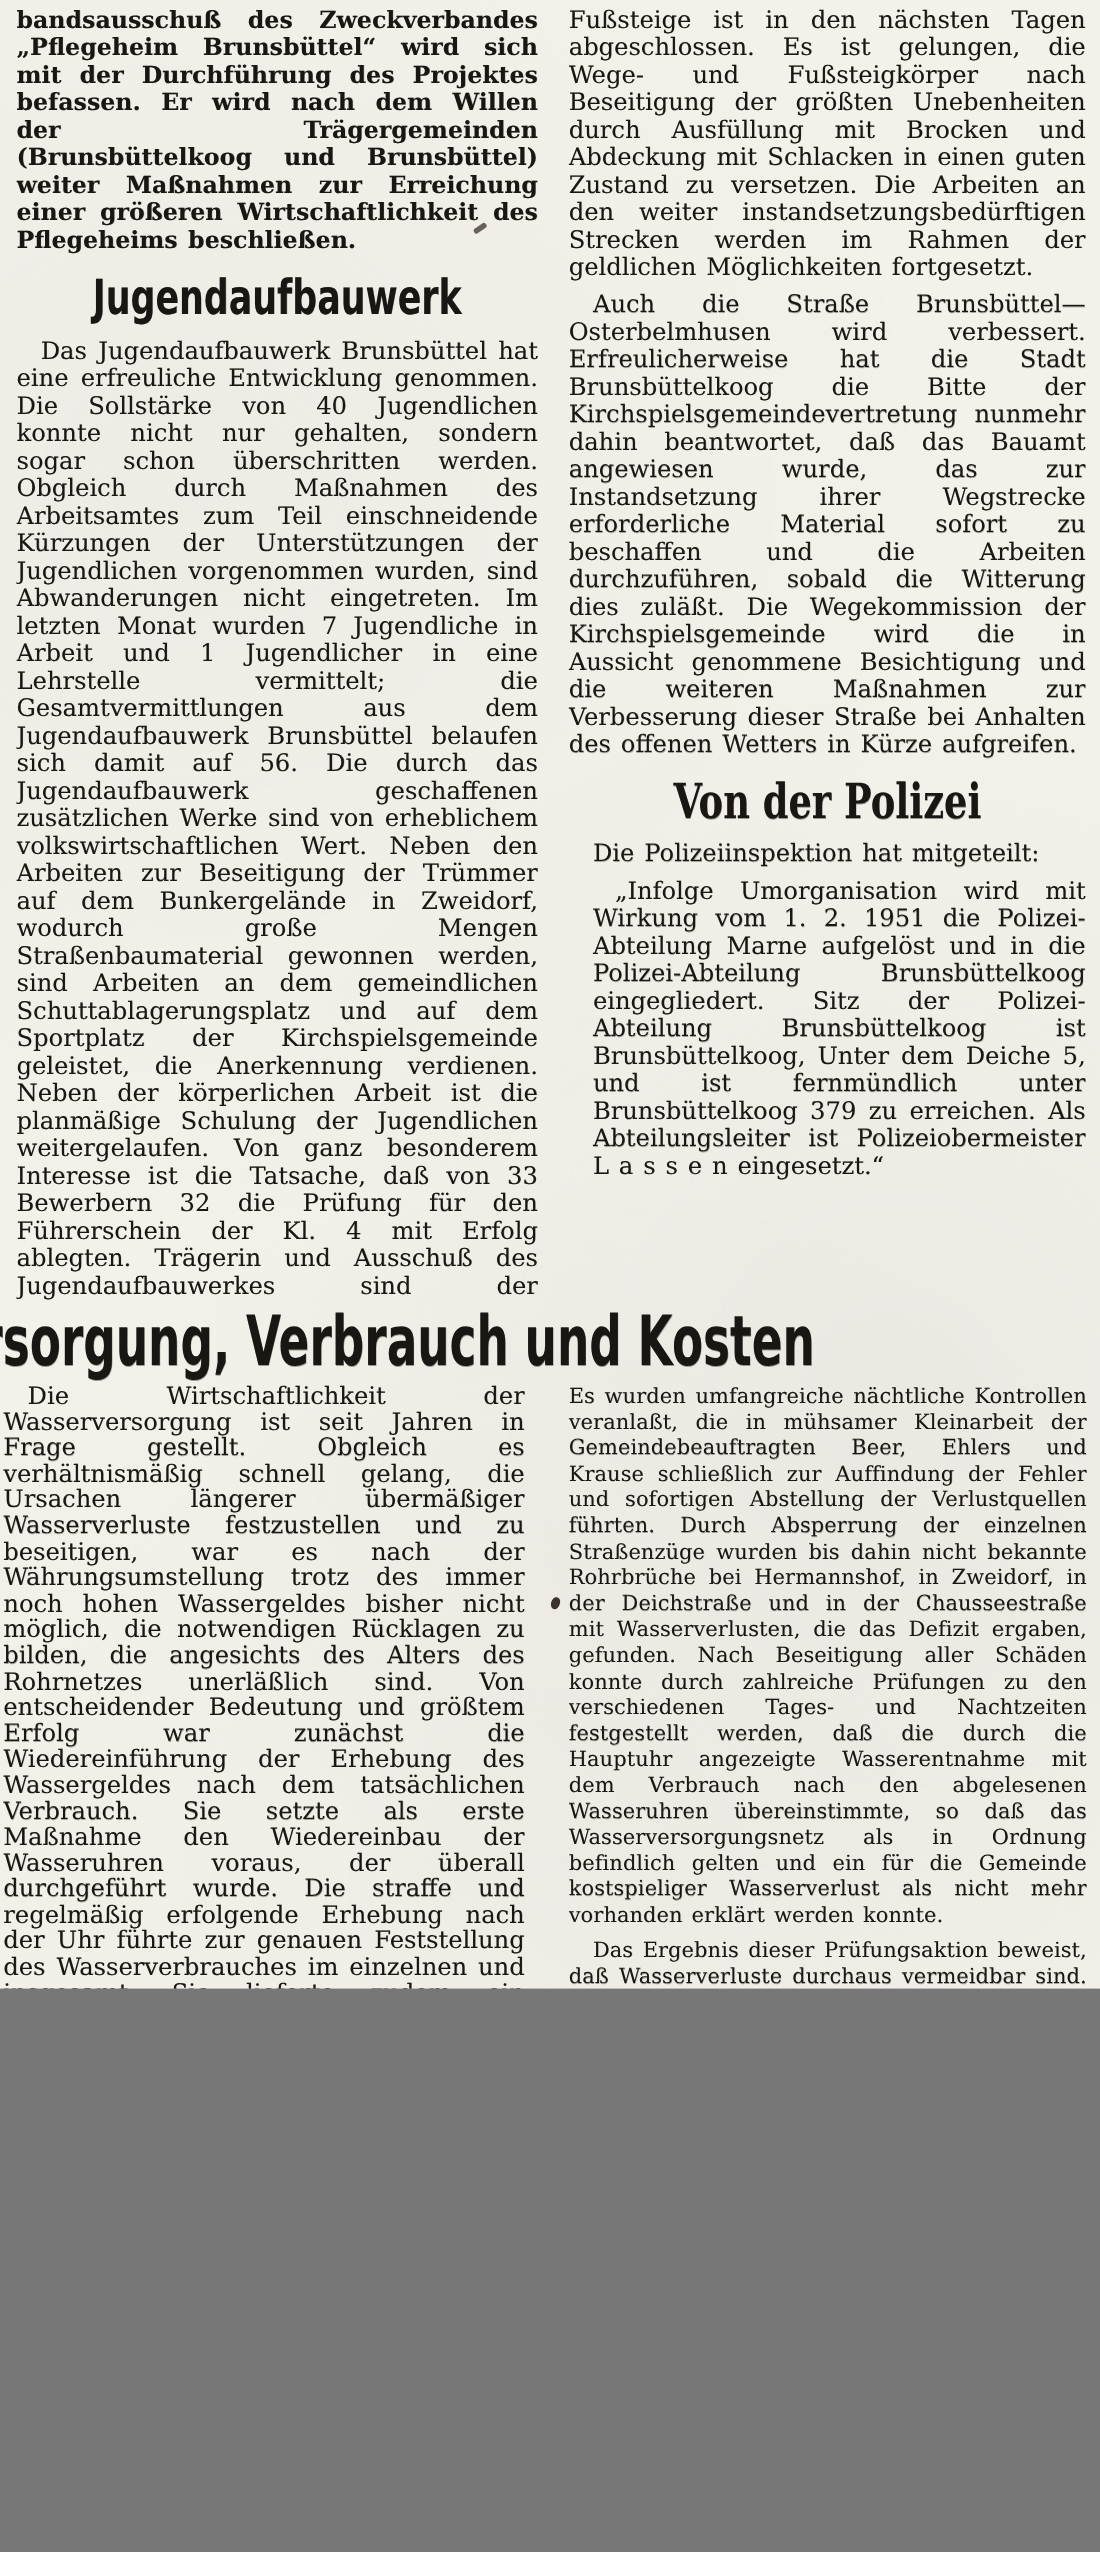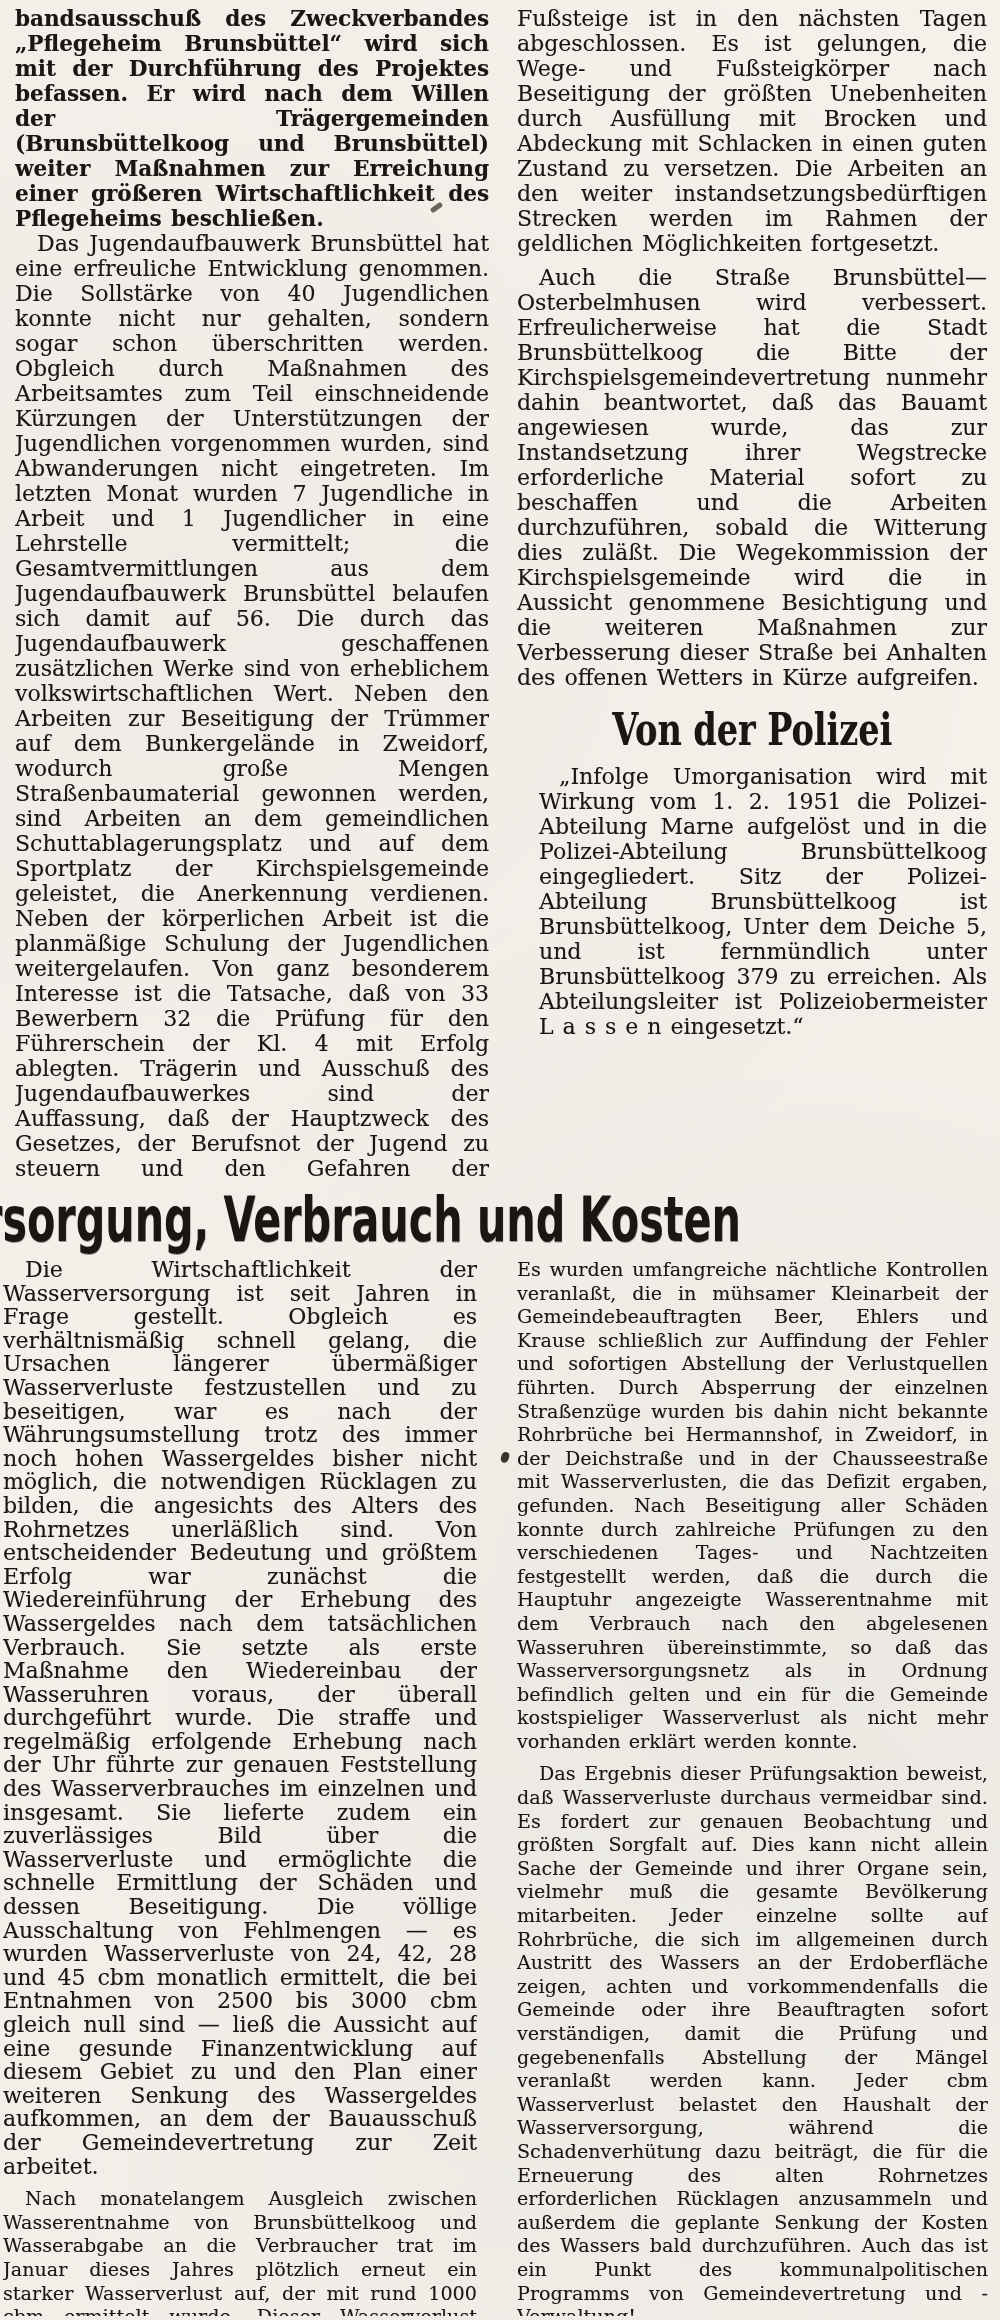--- a/index.html
+++ b/index.html
@@ -1,17 +1,17 @@
 <!DOCTYPE html>
 <html lang="de"><head>
 <meta charset="utf-8">
 <style>
   html,body { margin:0; padding:0; background:#777; }
   #page {
-    position:relative; width:1000px; height:2320px; margin:0 auto;
+    position:relative; width:1000px; height:1808px; margin:0 auto;
     background:
       radial-gradient(circle at 18% 25%, rgba(0,0,0,0.025), transparent 45%),
       radial-gradient(circle at 82% 70%, rgba(0,0,0,0.03), transparent 45%),
       radial-gradient(circle at 50% 95%, rgba(0,0,0,0.02), transparent 40%),
       #f3f1ea;
     color:#1a1613;
     font-family:"DejaVu Serif", serif;
     overflow:hidden;
   }
   .col { position:absolute; overflow:hidden; }
@@ -64,30 +64,34 @@
   .speck-dot { left:501px; top:1452px; width:8px; height:11px; border-radius:50% 40% 55% 45%; transform:rotate(12deg); }
   .speck-dash { left:430px; top:205px; width:13px; height:5px; border-radius:2px; transform:rotate(-35deg); opacity:0.75; }
 </style>
 </head>
 <body>
 
 <div id="page">
 
   <div class="col tl">
     <p class="t lead">bandsausschuß des Zweckverbandes „Pflegeheim Brunsbüttel“ wird sich mit der Durchführung des Projektes befassen. Er wird nach dem Willen der Trägergemeinden (Brunsbüttelkoog und Brunsbüttel) weiter Maßnahmen zur Erreichung einer größeren Wirtschaftlichkeit des Pflegeheims beschließen.</p>
+    <div class="h-wrap mt16 mb12">
+      <span class="h-sans">Jugendaufbauwerk</span>
+    </div>
     <p class="t indent">Das Jugendaufbauwerk Brunsbüttel hat eine erfreuliche Entwicklung genommen. Die Sollstärke von 40 Jugendlichen konnte nicht nur gehalten, sondern sogar schon überschritten werden. Obgleich durch Maßnahmen des Arbeitsamtes zum Teil einschneidende Kürzungen der Unterstützungen der Jugendlichen vorgenommen wurden, sind Abwanderungen nicht eingetreten. Im letzten Monat wurden 7 Jugendliche in Arbeit und 1 Jugendlicher in eine Lehrstelle vermittelt; die Gesamtvermittlungen aus dem Jugendaufbauwerk Brunsbüttel belaufen sich damit auf 56. Die durch das Jugendaufbauwerk geschaffenen zusätzlichen Werke sind von erheblichem volkswirtschaftlichen Wert. Neben den Arbeiten zur Beseitigung der Trümmer auf dem Bunkergelände in Zweidorf, wodurch große Mengen Straßenbaumaterial gewonnen werden, sind Arbeiten an dem gemeindlichen Schuttablagerungsplatz und auf dem Sportplatz der Kirchspielsgemeinde geleistet, die Anerkennung verdienen. Neben der körperlichen Arbeit ist die planmäßige Schulung der Jugendlichen weitergelaufen. Von ganz besonderem Interesse ist die Tatsache, daß von 33 Bewerbern 32 die Prüfung für den Führerschein der Kl. 4 mit Erfolg ablegten. Trägerin und Ausschuß des Jugendaufbauwerkes sind der Auffassung, daß der Hauptzweck des Gesetzes, der Berufsnot der Jugend zu steuern und den Gefahren der Arbeitslosigkeit zu begegnen, hier weitgehend erreicht wird.</p>
 
   </div>
 
   <div class="col tr">
     <p class="t">Fußsteige ist in den nächsten Tagen abgeschlossen. Es ist gelungen, die Wege- und Fußsteigkörper nach Beseitigung der größten Unebenheiten durch Ausfüllung mit Brocken und Abdeckung mit Schlacken in einen guten Zustand zu versetzen. Die Arbeiten an den weiter instandsetzungsbedürftigen Strecken werden im Rahmen der geldlichen Möglichkeiten fortgesetzt.</p>
     <p class="t indent gap">Auch die Straße Brunsbüttel—Osterbelmhusen wird verbessert. Erfreulicherweise hat die Stadt Brunsbüttelkoog die Bitte der Kirchspielsgemeindevertretung nunmehr dahin beantwortet, daß das Bauamt angewiesen wurde, das zur Instandsetzung ihrer Wegstrecke erforderliche Material sofort zu beschaffen und die Arbeiten durchzuführen, sobald die Witterung dies zuläßt. Die Wegekommission der Kirchspielsgemeinde wird die in Aussicht genommene Besichtigung und die weiteren Maßnahmen zur Verbesserung dieser Straße bei Anhalten des offenen Wetters in Kürze aufgreifen.</p>
     <div class="h-wrap mt16 mb10">
       <span class="h-serif">Von der Polizei</span>
     </div>
+    <p class="t indent">Die Polizeiinspektion hat mitgeteilt:</p>
     <p class="t quote gap">„Infolge Umorganisation wird mit Wirkung vom 1. 2. 1951 die Polizei-Abteilung Marne aufgelöst und in die Polizei-Abteilung Brunsbüttelkoog eingegliedert. Sitz der Polizei-Abteilung Brunsbüttelkoog ist Brunsbüttelkoog, Unter dem Deiche 5, und ist fernmündlich unter Brunsbüttelkoog 379 zu erreichen. Als Abteilungsleiter ist Polizeiobermeister L a s s e n eingesetzt.“</p>
 
   </div>
 
   <div class="headline-wrap">
     <span class="headline">Wasserversorgung, Verbrauch und Kosten</span>
   </div>
 
   <div class="col bl">
     <p class="t indent">Die Wirtschaftlichkeit der Wasserversorgung ist seit Jahren in Frage gestellt. Obgleich es verhältnismäßig schnell gelang, die Ursachen längerer übermäßiger Wasserverluste festzustellen und zu beseitigen, war es nach der Währungsumstellung trotz des immer noch hohen Wassergeldes bisher nicht möglich, die notwendigen Rücklagen zu bilden, die angesichts des Alters des Rohrnetzes unerläßlich sind. Von entscheidender Bedeutung und größtem Erfolg war zunächst die Wiedereinführung der Erhebung des Wassergeldes nach dem tatsächlichen Verbrauch. Sie setzte als erste Maßnahme den Wiedereinbau der Wasseruhren voraus, der überall durchgeführt wurde. Die straffe und regelmäßig erfolgende Erhebung nach der Uhr führte zur genauen Feststellung des Wasserverbrauches im einzelnen und insgesamt. Sie lieferte zudem ein zuverlässiges Bild über die Wasserverluste und ermöglichte die schnelle Ermittlung der Schäden und dessen Beseitigung. Die völlige Ausschaltung von Fehlmengen — es wurden Wasserverluste von 24, 42, 28 und 45 cbm monatlich ermittelt, die bei Entnahmen von 2500 bis 3000 cbm gleich null sind — ließ die Aussicht auf eine gesunde Finanzentwicklung auf diesem Gebiet zu und den Plan einer weiteren Senkung des Wassergeldes aufkommen, an dem der Bauausschuß der Gemeindevertretung zur Zeit arbeitet.</p>

